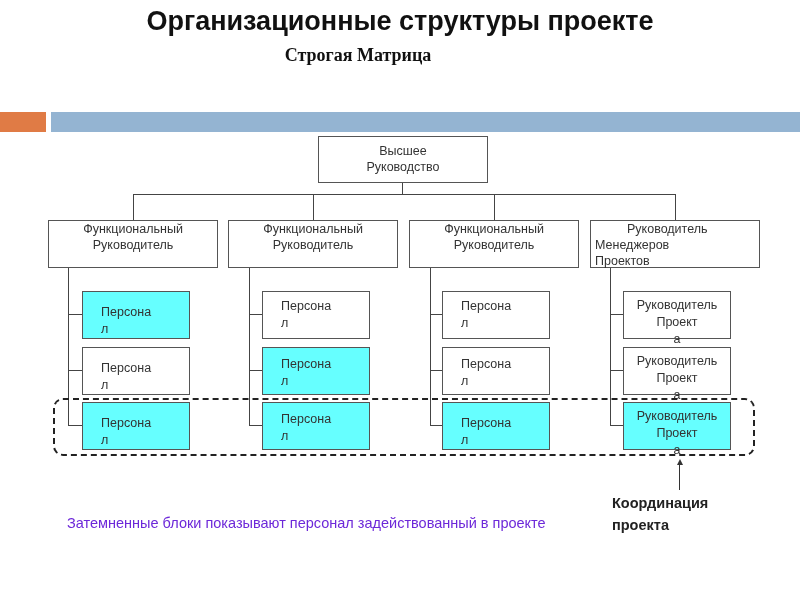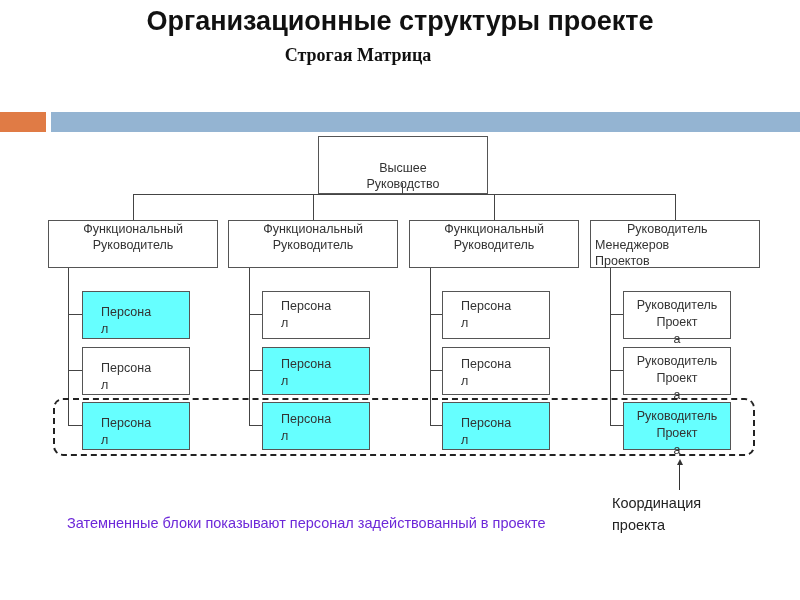--- a/index.html
+++ b/index.html
@@ -19,21 +19,21 @@
     .accent-orange { position: absolute; left: 0; top: 112px; width: 46px; height: 20px; background: #e07b45; }
     .accent-blue { position: absolute; left: 51px; top: 112px; width: 749px; height: 20px; background: #94b4d2; }
 
     .box {
       position: absolute; box-sizing: border-box; border: 1px solid #555; background: #fff;
       font-size: 12.5px; line-height: 16px; color: #333; text-align: center; overflow: visible;
     }
     .box.shaded { background: #66ffff; }
     .box .txt { display: block; white-space: pre-line; }
 
-    .top-box { left: 318px; top: 136px; width: 170px; height: 58px; padding-top: 23px; }
+    .top-box { left: 318px; top: 136px; width: 170px; height: 47px; padding-top: 6px; }
     .mgr { top: 220px; width: 170px; height: 48px; }
 
     .staff { width: 108px; height: 48px; text-align: left; padding-left: 18px; padding-top: 12px; line-height: 17px; }
     .pm { width: 108px; height: 48px; text-align: center; padding-top: 5px; line-height: 17px; font-size: 12.5px; }
 
     .line { position: absolute; background: #444; }
 
     .dash-box {
       position: absolute; left: 53px; top: 398px; width: 702px; height: 58px;
       border: 2.5px dashed #222; border-radius: 10px; box-sizing: border-box;
@@ -163,15 +163,15 @@
 Проект
 а</span>
   </div>
 </div>
 
 <div class="dash-box"></div>
 
 <div class="line" style="left:679px;top:462px;width:1px;height:28px;background:#333;"></div>
 <div class="arrow-head"></div>
 
-<div class="coord-label" style="white-space:pre-line;">Координация
+<div class="coord-label" style="white-space:pre-line;font-weight:bold;">Координация
 проекта</div>
 <div class="footnote">Затемненные блоки показывают персонал задействованный в проекте</div>
 
 </body></html>

